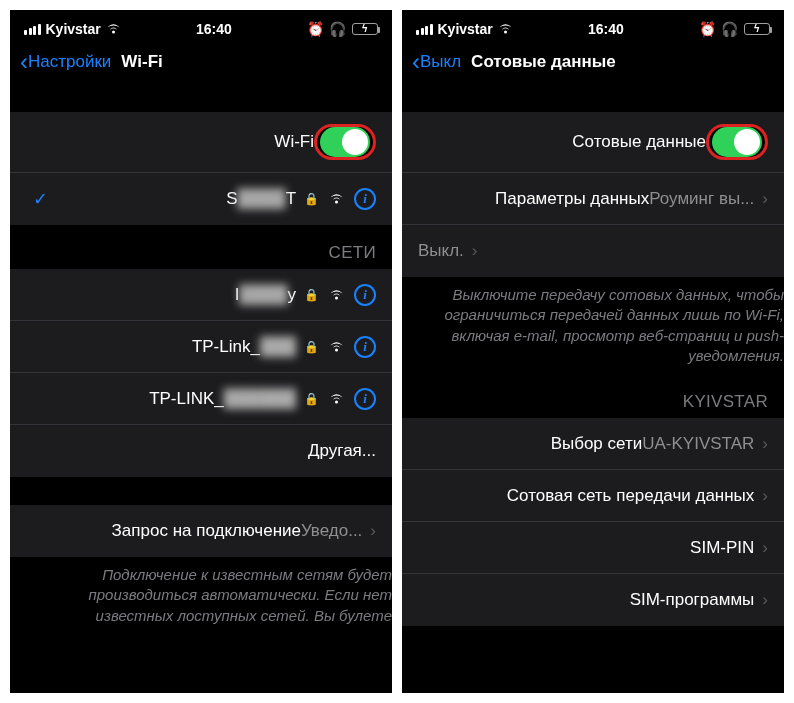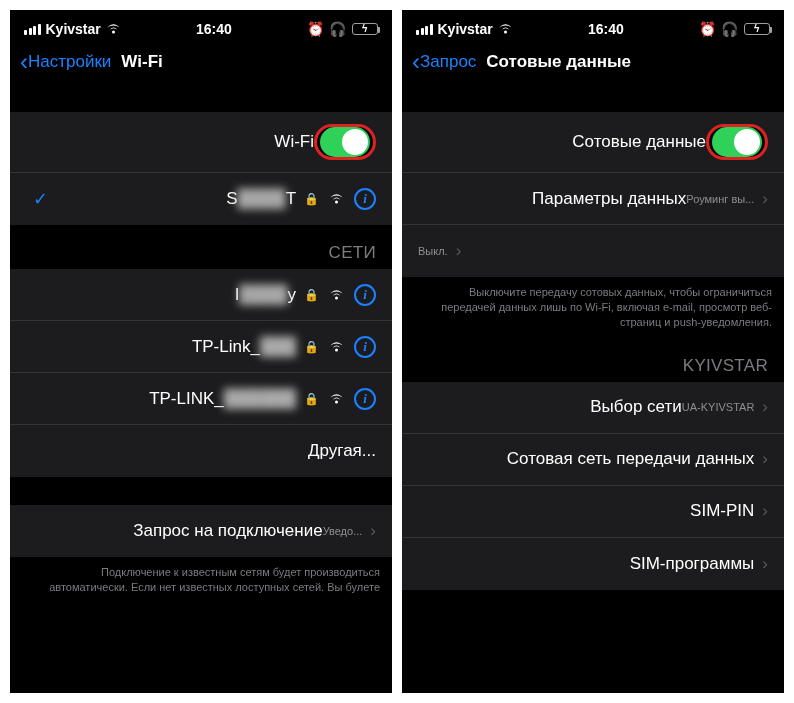--- a/index.html
+++ b/index.html
@@ -68,21 +68,21 @@
   position: relative;
 }
 .cell:last-child { border-bottom: none; }
 .cell-label {
   color: #fff;
   font-size: 17px;
   flex: 1;
 }
 .cell-value {
   color: #8e8e93;
-  font-size: 11px;
+  font-size: 17px;
   white-space: nowrap;
 }
 .check {
   color: #1a82ff;
   font-size: 18px;
   width: 22px;
   display: inline-block;
 }
 .spacer-check { width: 22px; display: inline-block; }
 .cell-icons {
@@ -104,24 +104,25 @@
 }
 .toggle {
   width: 50px; height: 30px; background: #30d158; border-radius: 15px;
   position: relative; margin: 0 auto;
 }
 .toggle .knob {
   width: 26px; height: 26px; background: #fff; border-radius: 50%;
   position: absolute; right: 2px; top: 2px;
 }
 .footer-text {
-  font-size: 11px;
+  font-size: 15px;
   color: #7b7b80;
-  padding: 8px 12px;
+  padding: 8px 0;
   line-height: 1.35;
+  font-style: italic;
 }
 .blur {
   filter: blur(4px);
   color: #aaa;
 }
 .signal {
   display: inline-flex; align-items: flex-end; gap: 1.5px;
 }
 .signal i {
   width: 3px; background: #fff; border-radius: 1px;
@@ -281,21 +282,21 @@
     <div class="status-right">
       <span>⏰</span>
       <span>🎧</span>
       <span class="battery"><span class="fill"></span><span class="bolt">ϟ</span></span>
     </div>
   </div>
 
   <div class="nav-bar">
     <span class="back-link">
       <span style="font-size:24px;line-height:0.8;">‹</span>
-      <span>Запрос</span>
+      <span>Выкл</span>
     </span>
     <span class="nav-title">Сотовые данные</span>
   </div>
 
   <div class="section-spacer"></div>
 
   <div class="cell-group">
     <div class="cell">
       <span class="cell-label">Сотовые данные</span>
       <span class="toggle-wrap">

